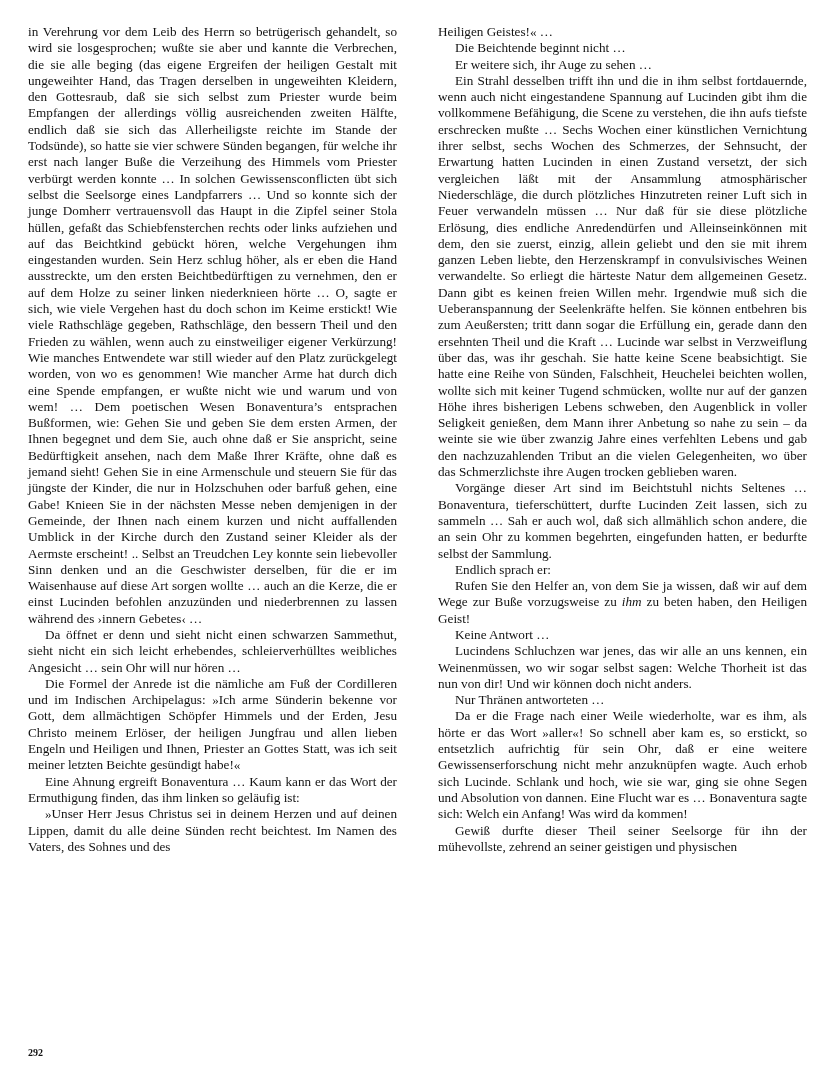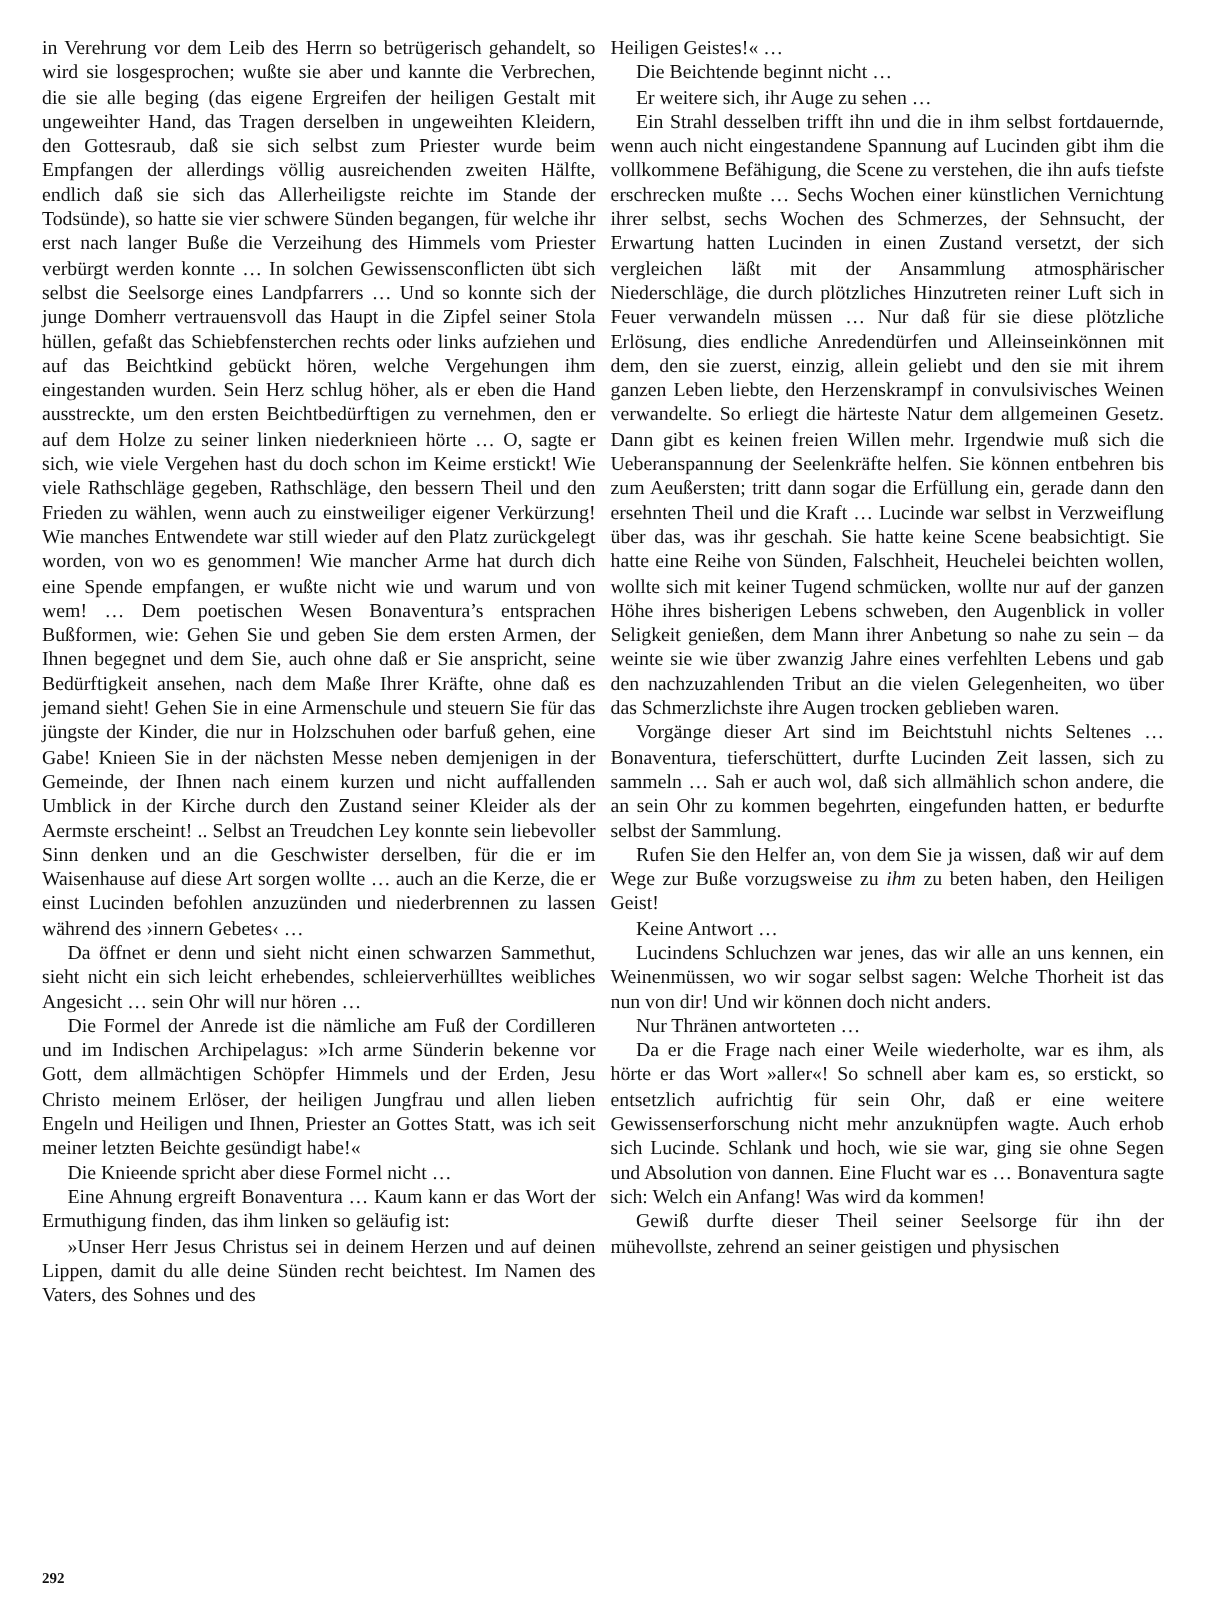--- a/index.html
+++ b/index.html
@@ -12,21 +12,21 @@
     font-family: "Liberation Serif", "DejaVu Serif", serif;
     color: #121212;
   }
   .page {
     position: absolute;
     inset: 0;
     padding: 24px 27px 0 28px;
   }
   .columns {
     display: flex;
-    gap: 10px;
+    gap: 41px;
   }
   .col {
     width: 369px;
     flex: 0 0 369px;
     font-size: 13.2px;
     line-height: 16.3px;
     text-align: justify;
     hyphens: auto;
     -webkit-hyphens: auto;
     word-break: normal;
@@ -52,31 +52,31 @@
 </head>
 <body>
 
 <div class="page">
   <div class="columns">
 
     <div class="col" lang="de">
       <p class="noindent">in Verehrung vor dem Leib des Herrn so betrügerisch gehandelt, so wird sie losgesprochen; wußte sie aber und kannte die Verbrechen, die sie alle beging (das eigene Ergreifen der heiligen Gestalt mit ungeweihter Hand, das Tragen derselben in ungeweihten Kleidern, den Gottesraub, daß sie sich selbst zum Priester wurde beim Empfangen der allerdings völlig ausreichenden zweiten Hälfte, endlich daß sie sich das Allerheiligste reichte im Stande der Todsünde), so hatte sie vier schwere Sünden begangen, für welche ihr erst nach langer Buße die Verzeihung des Himmels vom Priester verbürgt werden konnte … In solchen Gewissensconflicten übt sich selbst die Seelsorge eines Landpfarrers … Und so konnte sich der junge Domherr vertrauensvoll das Haupt in die Zipfel seiner Stola hüllen, gefaßt das Schiebfensterchen rechts oder links aufziehen und auf das Beichtkind gebückt hören, welche Vergehungen ihm eingestanden wurden. Sein Herz schlug höher, als er eben die Hand ausstreckte, um den ersten Beichtbedürftigen zu vernehmen, den er auf dem Holze zu seiner linken niederknieen hörte … O, sagte er sich, wie viele Vergehen hast du doch schon im Keime erstickt! Wie viele Rathschläge gegeben, Rathschläge, den bessern Theil und den Frieden zu wählen, wenn auch zu einstweiliger eigener Verkürzung! Wie manches Entwendete war still wieder auf den Platz zurückgelegt worden, von wo es genommen! Wie mancher Arme hat durch dich eine Spende empfangen, er wußte nicht wie und warum und von wem! … Dem poetischen Wesen Bonaventura’s entsprachen Bußformen, wie: Gehen Sie und geben Sie dem ersten Armen, der Ihnen begegnet und dem Sie, auch ohne daß er Sie anspricht, seine Bedürftigkeit ansehen, nach dem Maße Ihrer Kräfte, ohne daß es jemand sieht! Gehen Sie in eine Armenschule und steuern Sie für das jüngste der Kinder, die nur in Holzschuhen oder barfuß gehen, eine Gabe! Knieen Sie in der nächsten Messe neben demjenigen in der Gemeinde, der Ihnen nach einem kurzen und nicht auffallenden Umblick in der Kirche durch den Zustand seiner Kleider als der Aermste erscheint! .. Selbst an Treudchen Ley konnte sein liebevoller Sinn denken und an die Geschwister derselben, für die er im Waisenhause auf diese Art sorgen wollte … auch an die Kerze, die er einst Lucinden befohlen anzuzünden und niederbrennen zu lassen während des ›innern Gebetes‹ …</p>
       <p>Da öffnet er denn und sieht nicht einen schwarzen Sammethut, sieht nicht ein sich leicht erhebendes, schleierverhülltes weibliches Angesicht … sein Ohr will nur hören …</p>
       <p>Die Formel der Anrede ist die nämliche am Fuß der Cordilleren und im Indischen Archipelagus: »Ich arme Sünderin bekenne vor Gott, dem allmächtigen Schöpfer Himmels und der Erden, Jesu Christo meinem Erlöser, der heiligen Jungfrau und allen lieben Engeln und Heiligen und Ihnen, Priester an Gottes Statt, was ich seit meiner letzten Beichte gesündigt habe!«</p>
-      <p>Die Knieende spricht aber diese Formel nicht …</p>
       <p>Eine Ahnung ergreift Bonaventura … Kaum kann er das Wort der Ermuthigung finden, das ihm linken so geläufig ist:</p>
       <p>»Unser Herr Jesus Christus sei in deinem Herzen und auf deinen Lippen, damit du alle deine Sünden recht beichtest. Im Namen des Vaters, des Sohnes und des</p>
     </div>
 
     <div class="col" lang="de">
       <p class="noindent">Heiligen Geistes!« …</p>
       <p>Die Beichtende beginnt nicht …</p>
       <p>Er weitere sich, ihr Auge zu sehen …</p>
       <p>Ein Strahl desselben trifft ihn und die in ihm selbst fortdauernde, wenn auch nicht eingestandene Spannung auf Lucinden gibt ihm die vollkommene Befähigung, die Scene zu verstehen, die ihn aufs tiefste erschrecken mußte … Sechs Wochen einer künstlichen Vernichtung ihrer selbst, sechs Wochen des Schmerzes, der Sehnsucht, der Erwartung hatten Lucinden in einen Zustand versetzt, der sich vergleichen läßt mit der Ansammlung atmosphärischer Niederschläge, die durch plötzliches Hinzutreten reiner Luft sich in Feuer verwandeln müssen … Nur daß für sie diese plötzliche Erlösung, dies endliche Anredendürfen und Alleinseinkönnen mit dem, den sie zuerst, einzig, allein geliebt und den sie mit ihrem ganzen Leben liebte, den Herzenskrampf in convulsivisches Weinen verwandelte. So erliegt die härteste Natur dem allgemeinen Gesetz. Dann gibt es keinen freien Willen mehr. Irgendwie muß sich die Ueberanspannung der Seelenkräfte helfen. Sie können entbehren bis zum Aeußersten; tritt dann sogar die Erfüllung ein, gerade dann den ersehnten Theil und die Kraft … Lucinde war selbst in Verzweiflung über das, was ihr geschah. Sie hatte keine Scene beabsichtigt. Sie hatte eine Reihe von Sünden, Falschheit, Heuchelei beichten wollen, wollte sich mit keiner Tugend schmücken, wollte nur auf der ganzen Höhe ihres bisherigen Lebens schweben, den Augenblick in voller Seligkeit genießen, dem Mann ihrer Anbetung so nahe zu sein – da weinte sie wie über zwanzig Jahre eines verfehlten Lebens und gab den nachzuzahlenden Tribut an die vielen Gelegenheiten, wo über das Schmerzlichste ihre Augen trocken geblieben waren.</p>
       <p>Vorgänge dieser Art sind im Beichtstuhl nichts Seltenes … Bonaventura, tieferschüttert, durfte Lucinden Zeit lassen, sich zu sammeln … Sah er auch wol, daß sich allmählich schon andere, die an sein Ohr zu kommen begehrten, eingefunden hatten, er bedurfte selbst der Sammlung.</p>
+      <p>Endlich sprach er:</p>
       <p><span>Rufen Sie den Helfer an, von dem Sie ja wissen, daß wir auf dem Wege zur Buße vorzugsweise zu </span><em>ihm</em><span> zu beten haben, den Heiligen Geist!</span></p>
       <p>Keine Antwort …</p>
       <p>Lucindens Schluchzen war jenes, das wir alle an uns kennen, ein Weinenmüssen, wo wir sogar selbst sagen: Welche Thorheit ist das nun von dir! Und wir können doch nicht anders.</p>
       <p>Nur Thränen antworteten …</p>
       <p>Da er die Frage nach einer Weile wiederholte, war es ihm, als hörte er das Wort »aller«! So schnell aber kam es, so erstickt, so entsetzlich aufrichtig für sein Ohr, daß er eine weitere Gewissenserforschung nicht mehr anzuknüpfen wagte. Auch erhob sich Lucinde. Schlank und hoch, wie sie war, ging sie ohne Segen und Absolution von dannen. Eine Flucht war es … Bonaventura sagte sich: Welch ein Anfang! Was wird da kommen!</p>
       <p>Gewiß durfte dieser Theil seiner Seelsorge für ihn der mühevollste, zehrend an seiner geistigen und physischen</p>
     </div>
 
   </div>
 

